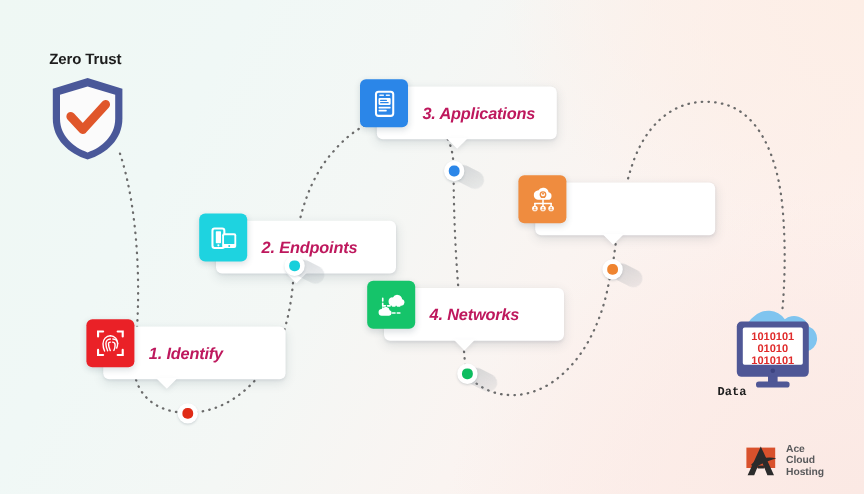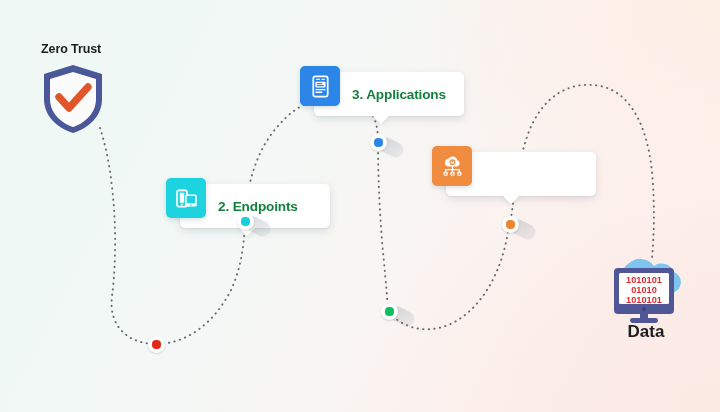--- a/index.html
+++ b/index.html
@@ -34,21 +34,21 @@
   #zeroTrustLabel {
     position: absolute; left: 41px; top: 42px;
     font-size: 12.5px; font-weight: bold; color: #1d1d1d;
     letter-spacing: -0.1px; white-space: nowrap;
   }
 
   
   #dataGroup { position: absolute; left: 598px; top: 246px; width: 96px; height: 84px; }
   #dataLabel {
     position: absolute; left: 598px; top: 322px; width: 96px;
-    text-align: center; font-size: 17px; font-weight: bold; color: #1d1d1d;
+    text-align: left; font-size: 10px; font-weight: bold; color: #1d1d1d; font-family: Liberation Mono, monospace;
   }
 
   
   .card {
     position: absolute;
     height: 44px;
     background: #ffffff;
     border-radius: 5px;
     box-shadow: 0 3px 9px rgba(40,60,80,0.13), 0 1px 2px rgba(40,60,80,0.07);
     display: flex; align-items: center;
@@ -65,23 +65,24 @@
   }
   .card-icon {
     position: absolute;
     left: -14px; top: -6px;
     width: 40px; height: 40px;
     border-radius: 5px;
     display: flex; align-items: center; justify-content: center;
     box-shadow: 0 2px 5px rgba(40,60,80,0.16);
   }
   .card-label {
-    font-size: 13.6px; font-weight: bold; color: #15803d;
+    font-size: 13.6px; font-weight: bold; color: #be185d;
     white-space: nowrap; letter-spacing: -0.15px;
     margin-left: 38px;
+    font-style: italic;
   }
 
   
   #card-identify       { left: 86px;  top: 272px; width: 152px; }
   #card-endpoints      { left: 180px; top: 152px; width: 150px; margin-top: 32px; }
   #card-applications   { left: 314px; top: 72px;  width: 150px; }
   #card-networks       { left: 320px; top: 240px; width: 150px; }
   #card-infrastructure { left: 446px; top: 152px; width: 150px; }
 
   #card-identify       .tail { left: 44px;  }
@@ -144,20 +145,42 @@
 
   <div id="zeroTrustLabel">Zero Trust</div>
   <div id="shieldGroup">
     <svg viewBox="0 0 66 74" width="66" height="74">
       <path d="M33 3 L62 12 L62 37 C62 54 49 66 33 71 C17 66 4 54 4 37 L4 12 Z" fill="#4a5899"></path>
       <path d="M33 10 L56 17 L56 37 C56 51 45 61 33 65 C21 61 10 51 10 37 L10 17 Z" fill="#fbfbfb"></path>
       <path d="M19 35 L29 46 L48 25" fill="none" stroke="#e0562a" stroke-width="7.4" stroke-linecap="round" stroke-linejoin="round"></path>
     </svg>
   </div>
 
+  <div class="card" id="card-identify">
+    <div class="tail"></div>
+    <div class="card-icon" style="background:#ea2127">
+      <svg viewBox="0 0 30 30" width="28" height="28">
+        <g fill="none" stroke="#ffffff" stroke-width="1.9" stroke-linecap="round">
+          <path d="M4 9 L4 4.5 L8.5 4.5"></path>
+            <path d="M26 9 L26 4.5 L21.5 4.5"></path>
+          <path d="M4 21 L4 25.5 L8.5 25.5"></path>
+            <path d="M26 21 L26 25.5 L21.5 25.5"></path>
+        </g>
+        <g fill="none" stroke="#ffffff" stroke-width="1.25" stroke-linecap="round">
+          <path d="M15 8.4 C11.2 8.4 8.4 11.6 8.4 15.4 C8.4 18.2 9 20.2 9.8 22"></path>
+          <path d="M15 11.2 C12.7 11.2 11 13 11 15.4 C11 18 11.7 20 12.5 21.8"></path>
+          <path d="M15 14 C13.9 14 13.3 14.7 13.3 15.6 C13.3 18 14 19.8 14.9 21.6"></path>
+          <path d="M21.6 15.4 C21.6 11.6 18.8 8.4 15 8.4"></path>
+          <path d="M20.6 19.4 C21.2 17.9 21.4 16.6 21.4 15.4 C21.4 13 19.6 11.2 17.2 11.2"></path>
+          <path d="M18.1 21.5 C18.8 20.2 19.2 18.6 19.2 16.6 C19.2 15 18.2 14 16.8 14"></path>
+        </g>
+      </svg>
+    </div>
+    <div class="card-label">1. Identify</div>
+  </div>
 
   <div class="card" id="card-endpoints">
     <div class="tail"></div>
     <div class="card-icon" style="background:#1ed3e0">
       <svg viewBox="0 0 30 30" width="27" height="27">
         <rect x="4.5" y="6" width="11" height="18" rx="2" fill="none" stroke="#ffffff" stroke-width="1.9"></rect>
         <rect x="13.5" y="10.5" width="13" height="13.5" rx="1.8" fill="#ffffff"></rect>
         <rect x="15.2" y="12.2" width="9.6" height="8.2" rx="0.6" fill="#1ed3e0"></rect>
         <circle cx="20" cy="22.2" r="0.9" fill="#1ed3e0"></circle>
         <rect x="7.6" y="8.6" width="4.8" height="11" rx="0.6" fill="#ffffff"></rect>
@@ -177,20 +200,34 @@
         <rect x="9.4" y="9.6" width="11.2" height="6.4" rx="1" fill="#ffffff"></rect>
         <rect x="10.8" y="11.2" width="6.4" height="1.2" rx="0.5" fill="#2b86e8"></rect>
         <rect x="10.8" y="13.4" width="8" height="1.2" rx="0.5" fill="#2b86e8"></rect>
         <rect x="9.4" y="17.8" width="11.2" height="1.5" rx="0.6" fill="#ffffff"></rect>
         <rect x="9.4" y="20.6" width="7.6" height="1.5" rx="0.6" fill="#ffffff"></rect>
       </svg>
     </div>
     <div class="card-label">3. Applications</div>
   </div>
 
+  <div class="card" id="card-networks">
+    <div class="tail"></div>
+    <div class="card-icon" style="background:#15c46a">
+      <svg viewBox="0 0 30 30" width="27" height="27">
+        <g stroke="#ffffff" stroke-width="1.5" fill="none" stroke-linecap="round" stroke-dasharray="2.4 2.1">
+          <path d="M6.6 8.5 L6.6 22 L23.6 22"></path>
+          <path d="M6.6 15.4 L23.6 15.4"></path>
+        </g>
+        <path d="M16 7.6 a4.6 4.6 0 0 1 8.6 1.6 a3.2 3.2 0 0 1 -0.7 6.2 H15.6 a4 4 0 0 1 -0.4 -7.9 Z" fill="#ffffff"></path>
+        <path d="M6.2 18.4 a3.6 3.6 0 0 1 6.8 1.2 a2.5 2.5 0 0 1 -0.5 4.9 H6 a3.1 3.1 0 0 1 -0.3 -6.2 Z" fill="#ffffff"></path>
+      </svg>
+    </div>
+    <div class="card-label">4. Networks</div>
+  </div>
 
   <div class="card" id="card-infrastructure">
     <div class="tail"></div>
     <div class="card-icon" style="background:#ef8c3f">
       <svg viewBox="0 0 30 30" width="27" height="27">
         <path d="M10.6 6.4 a5.2 5.2 0 0 1 9.6 1.7 a3.5 3.5 0 0 1 -0.7 6.9 H10.2 a4.4 4.4 0 0 1 -0.4 -8.6 Z" fill="#ffffff"></path>
         <circle cx="15" cy="10.2" r="2.5" fill="none" stroke="#ef8c3f" stroke-width="1.3"></circle>
         <circle cx="15" cy="9.4" r="0.95" fill="#ef8c3f"></circle>
         <path d="M15 12.2 c-1.3 0 -2.1 0.5 -2.1 1.2 h4.2 c0 -0.7 -0.8 -1.2 -2.1 -1.2 Z" fill="#ef8c3f"></path>
         <g stroke="#ffffff" stroke-width="1.4" fill="none" stroke-linecap="round">
@@ -259,14 +296,29 @@
       <rect x="16" y="22" width="60" height="46" rx="4" fill="#4f5796"></rect>
       <rect x="21" y="27" width="50" height="31" rx="1.5" fill="#ffffff"></rect>
       <circle cx="46" cy="63" r="1.9" fill="#3c4380"></circle>
       <text x="46" y="37" font-family="'Liberation Sans', sans-serif" font-size="9.2" font-weight="bold" fill="#e02b2b" text-anchor="middle">1010101</text>
       <text x="46" y="47" font-family="'Liberation Sans', sans-serif" font-size="9.2" font-weight="bold" fill="#e02b2b" text-anchor="middle">01010</text>
       <text x="46" y="57" font-family="'Liberation Sans', sans-serif" font-size="9.2" font-weight="bold" fill="#e02b2b" text-anchor="middle">1010101</text>
     </svg>
   </div>
   <div id="dataLabel">Data</div>
 
+  <div id="logo">
+    <div class="mark">
+      <svg viewBox="0 0 30 30" width="30" height="30">
+        <rect x="2" y="4" width="24" height="17" fill="#d9512c"></rect>
+        <path d="M14 3 L25 27 L19.5 27 L14 13.5 L8.5 27 L3 27 Z" fill="#2b2b2b"></path>
+        <path d="M6 18 C11 13 20 11 27 13 C20 15 12 18 8 22 Z" fill="#2b2b2b"></path>
+        <rect x="11.4" y="19" width="5.2" height="2.4" fill="#2b2b2b"></rect>
+      </svg>
+    </div>
+    <div class="logo-text">
+      <div>Ace</div>
+      <div>Cloud</div>
+      <div>Hosting</div>
+    </div>
+  </div>
 
 </div>
 
 </body></html>

